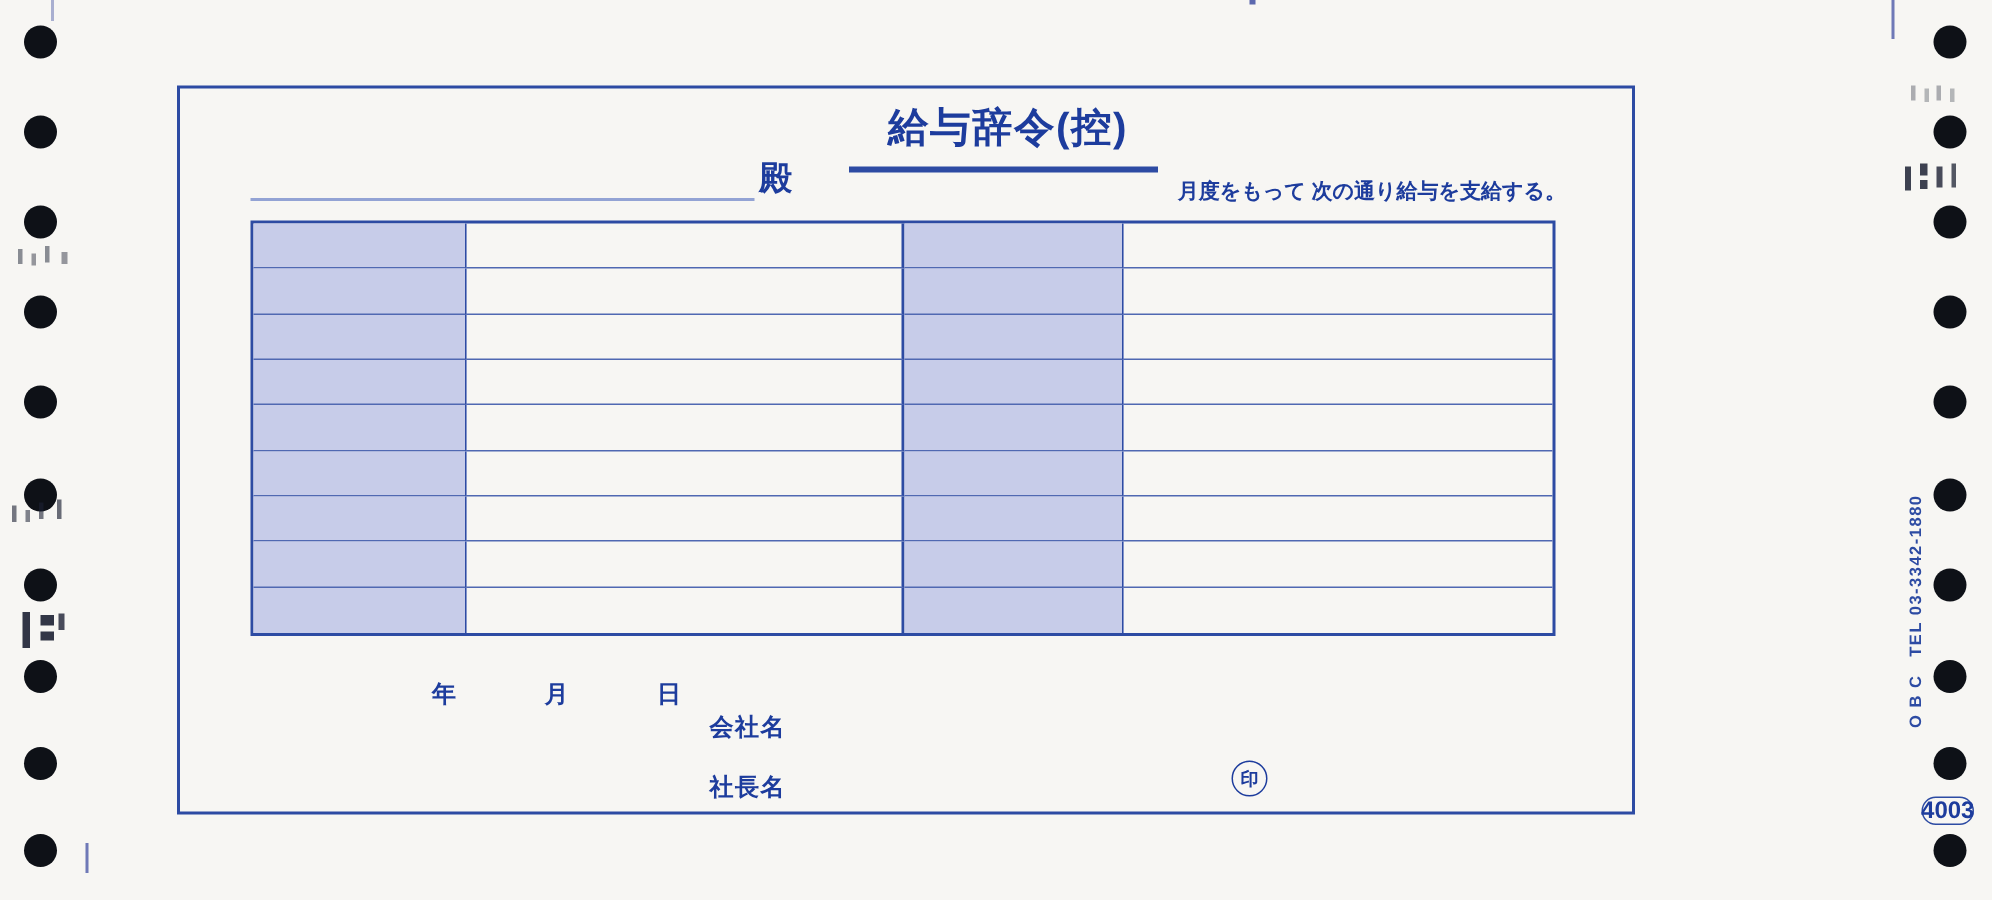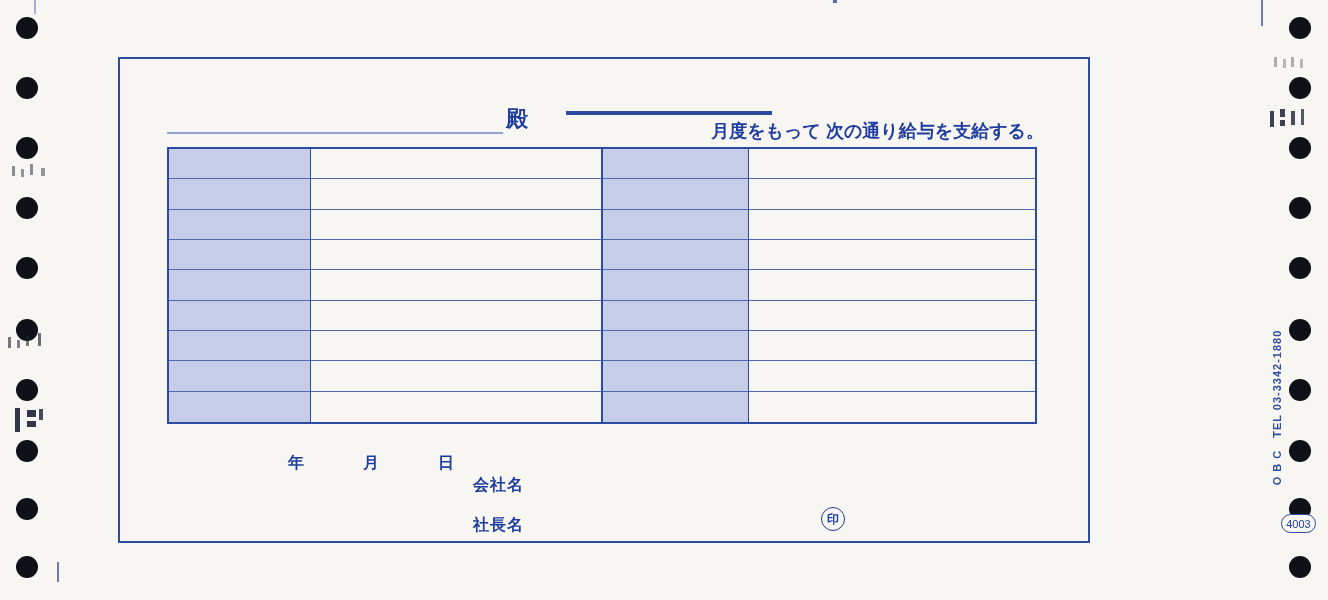--- a/index.html
+++ b/index.html
@@ -43,21 +43,21 @@
   .name-line{
     position:absolute;left:47px;top:45px;width:336px;height:30px;
     border-bottom:2px solid #93a3d4;
   }
   .dono{
     position:absolute;left:386px;top:45px;
     font-size:22px;font-weight:bold;
   }
   .issue-line{
     position:absolute;right:44px;top:60px;
-    font-size:18px;font-weight:bold;white-space:nowrap;
+    font-size:14px;font-weight:bold;white-space:nowrap;
   }
 
   
   .pay-table{
     position:absolute;left:47px;top:88px;width:870px;height:277px;
     border:2px solid var(--ink-blue);
     display:grid;
     grid-template-columns:142px 292px 146px 286px;
     grid-auto-rows:1fr;
   }
@@ -91,24 +91,24 @@
     font-size:12px;font-weight:bold;
   }
 
   .vendor{
     position:absolute;left:1192px;top:400px;width:170px;height:15px;
     transform:rotate(-90deg);
     font-size:11px;letter-spacing:1px;color:var(--ink-blue);
     text-align:center;white-space:nowrap;font-weight:bold;
   }
   .form-number{
-    position:absolute;left:1281px;top:514px;width:35px;height:19px;
+    position:absolute;left:1281px;top:531px;width:35px;height:19px;
     border:1.5px solid var(--ink-blue);border-radius:10px;
     display:flex;align-items:center;justify-content:center;
-    font-size:11px;font-weight:normal;color:var(--text-blue);
+    font-size:16px;font-weight:bold;color:var(--text-blue);
     background:var(--paper);
   }
 </style>
 </head>
 <body>
 
 <div class="sheet">
 
   <div class="holes left">
       <div class="hole" style="left: 16px; top: 17px;"></div>
@@ -157,20 +157,21 @@
       <div class="ink" style="left: 1291px; top: 111px; width: 4px; height: 14px; opacity: 0.8;"></div>
       <div class="ink" style="left: 1301px; top: 109px; width: 3px; height: 16px; opacity: 0.75;"></div>
       <div class="ink blue" style="left: 34px; top: 0px; width: 2px; height: 14px; opacity: 0.4;"></div>
       <div class="ink blue" style="left: 1261px; top: 0px; width: 2px; height: 26px; opacity: 0.7;"></div>
       <div class="ink blue" style="left: 57px; top: 562px; width: 2px; height: 20px; opacity: 0.7;"></div>
       <div class="ink blue" style="left: 833px; top: 0px; width: 4px; height: 3px; opacity: 0.8;"></div>
     </div>
 
   <div class="form-border">
 
+    <div class="title">給与辞令(控)</div>
     <div class="title-underline"></div>
 
     <div class="name-line"></div>
     <div class="dono">殿</div>
 
     <div class="issue-line">月度をもって 次の通り給与を支給する。</div>
 
     <div class="pay-table" id="payTable">
         <div class="cell col1"></div>
         <div class="cell col2"></div>

